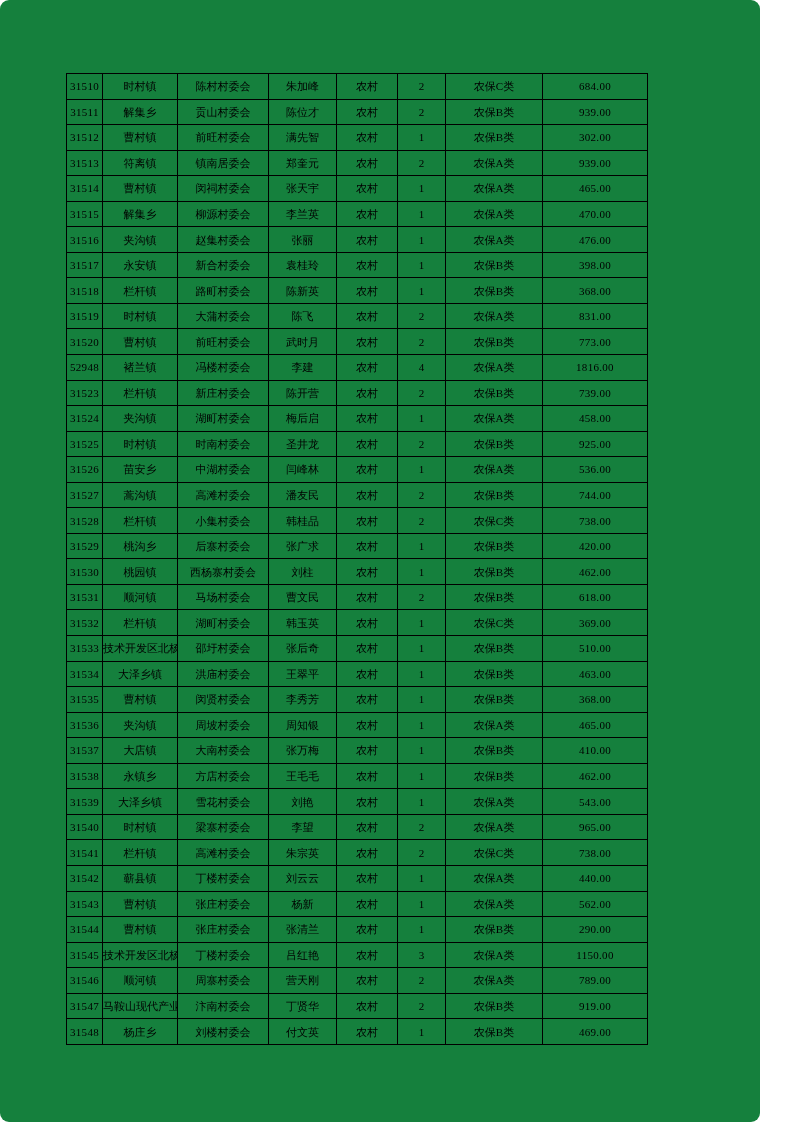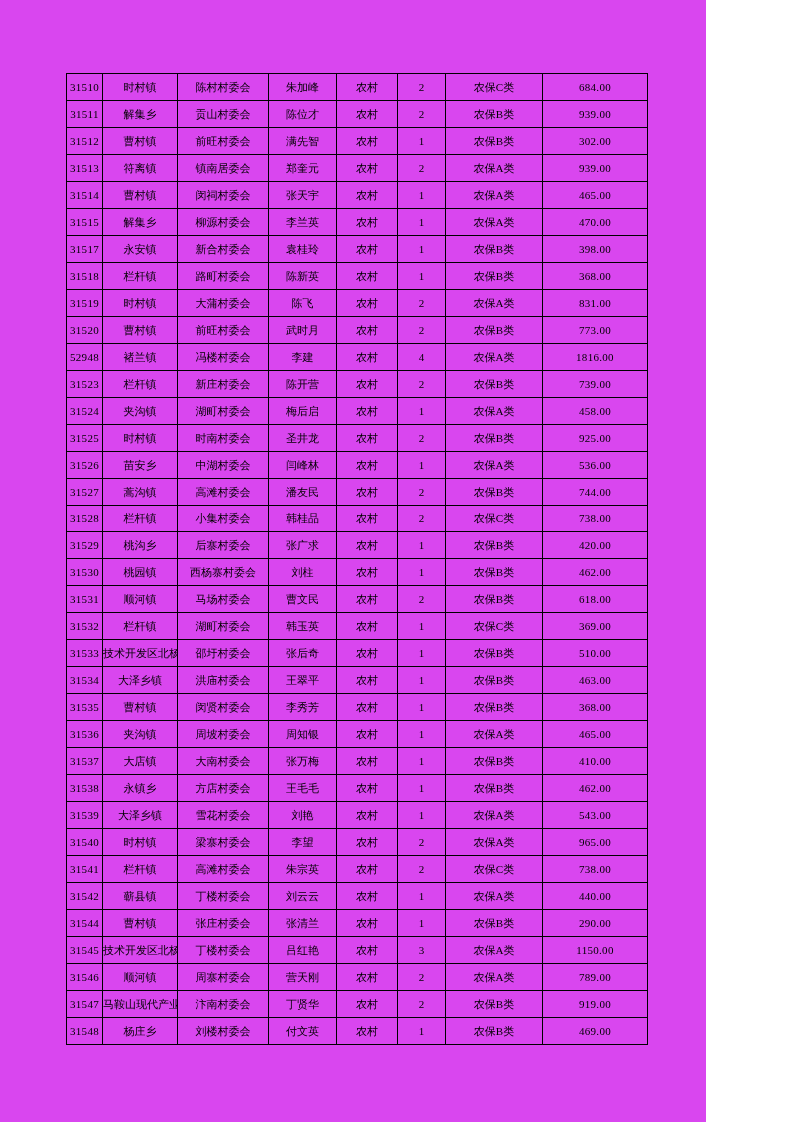--- a/index.html
+++ b/index.html
@@ -2,26 +2,27 @@
 <html><head>
 <meta charset="utf-8">
 <style>
   html, body {
     margin: 0;
     padding: 0;
     background: #ffffff;
   }
   .sheet {
     position: relative;
-    width: 706px;
+    width: 760px;
     height: 1122px;
-    background: #d946ef;
+    background: #15803d;
     overflow: hidden;
     font-family: "Liberation Serif", "DejaVu Serif", serif;
     color: #000000;
+    border-radius: 9px;
   }
   table.records {
     position: absolute;
     left: 66px;
     top: 73px;
     width: 581px;
     height: 972px;
     border-collapse: collapse;
     table-layout: fixed;
     border: 1px solid #000000;
@@ -111,20 +112,30 @@
           <td class="col-id">31515</td>
           <td class="col-town">解集乡</td>
           <td class="col-village">柳源村委会</td>
           <td class="col-name">李兰英</td>
           <td class="col-type">农村</td>
           <td class="col-count">1</td>
           <td class="col-category">农保A类</td>
           <td class="col-amount">470.00</td>
         </tr>
         <tr>
+          <td class="col-id">31516</td>
+          <td class="col-town">夹沟镇</td>
+          <td class="col-village">赵集村委会</td>
+          <td class="col-name">张丽</td>
+          <td class="col-type">农村</td>
+          <td class="col-count">1</td>
+          <td class="col-category">农保A类</td>
+          <td class="col-amount">476.00</td>
+        </tr>
+        <tr>
           <td class="col-id">31517</td>
           <td class="col-town">永安镇</td>
           <td class="col-village">新合村委会</td>
           <td class="col-name">袁桂玲</td>
           <td class="col-type">农村</td>
           <td class="col-count">1</td>
           <td class="col-category">农保B类</td>
           <td class="col-amount">398.00</td>
         </tr>
         <tr>
@@ -359,20 +370,30 @@
         </tr>
         <tr>
           <td class="col-id">31542</td>
           <td class="col-town">蕲县镇</td>
           <td class="col-village">丁楼村委会</td>
           <td class="col-name">刘云云</td>
           <td class="col-type">农村</td>
           <td class="col-count">1</td>
           <td class="col-category">农保A类</td>
           <td class="col-amount">440.00</td>
+        </tr>
+        <tr>
+          <td class="col-id">31543</td>
+          <td class="col-town">曹村镇</td>
+          <td class="col-village">张庄村委会</td>
+          <td class="col-name">杨新</td>
+          <td class="col-type">农村</td>
+          <td class="col-count">1</td>
+          <td class="col-category">农保A类</td>
+          <td class="col-amount">562.00</td>
         </tr>
         <tr>
           <td class="col-id">31544</td>
           <td class="col-town">曹村镇</td>
           <td class="col-village">张庄村委会</td>
           <td class="col-name">张清兰</td>
           <td class="col-type">农村</td>
           <td class="col-count">1</td>
           <td class="col-category">农保B类</td>
           <td class="col-amount">290.00</td>

